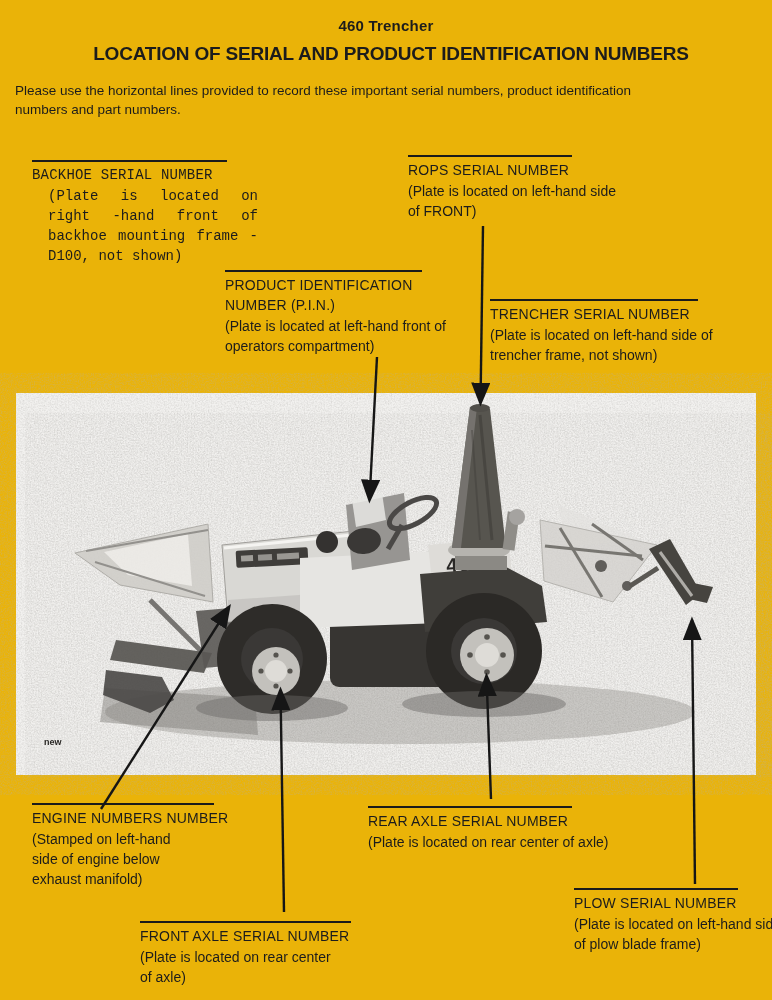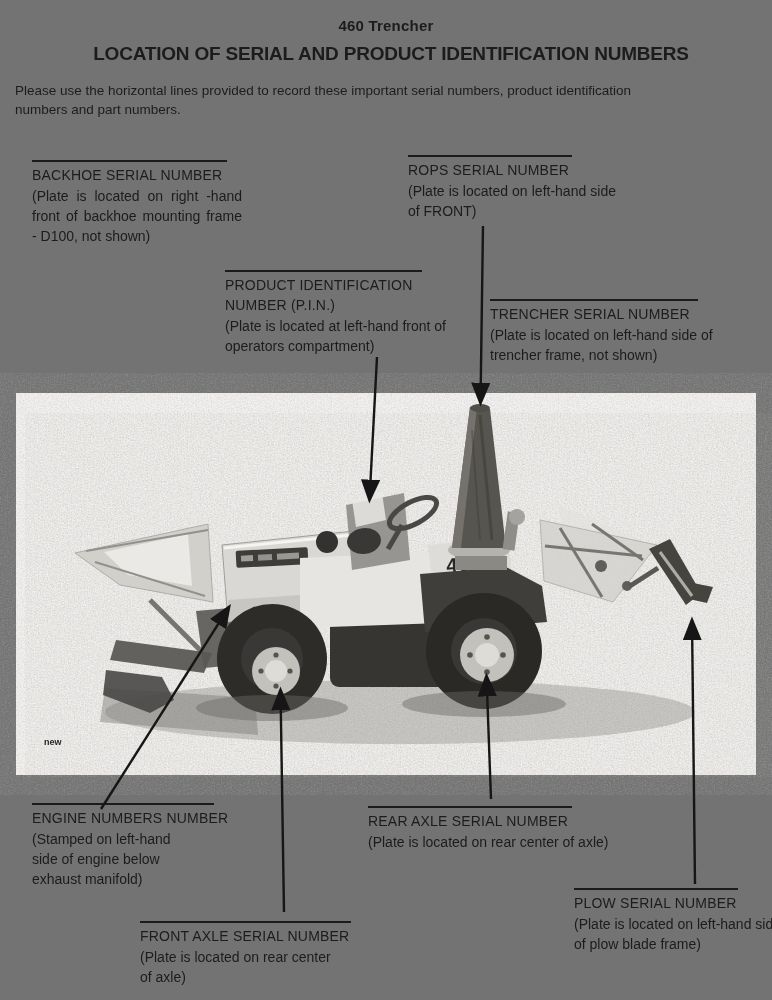--- a/index.html
+++ b/index.html
@@ -1,33 +1,33 @@
 <!DOCTYPE html>
 <html><head>
 <meta charset="utf-8">
 <style>
   html,body{margin:0;padding:0;background:#ffffff;}
   .page{
-    position:relative;width:772px;height:1000px;background:#737373;overflow:hidden;
+    position:relative;width:772px;height:1000px;background:#eab308;overflow:hidden;
     font-family:"Liberation Sans", sans-serif;color:#1c1c1c;
   }
   .doc-title{position:absolute;top:17px;left:0;width:100%;text-align:center;
     font-size:15px;font-weight:bold;letter-spacing:.2px;}
   .doc-heading{position:absolute;top:43px;left:5px;width:100%;text-align:center;
     font-size:19px;font-weight:bold;letter-spacing:-0.2px;}
   .doc-intro{position:absolute;top:81px;left:15px;width:655px;
     font-size:13.5px;line-height:19px;}
   .label-block{position:absolute;font-size:14px;line-height:20px;z-index:3;}
   .writeline{border-top:2px solid #1b1b1b;margin-bottom:3px;height:0;}
   .lb-title{white-space:nowrap;letter-spacing:.2px;}
   .lb-title.wrap{white-space:normal;width:206px;}
   .lb-note{margin-top:1px;}
   .just{text-align:justify;}
   
-  #blk-backhoe{left:32px;top:160px;}   #blk-backhoe .writeline{width:195px;} #blk-backhoe .lb-note{width:210px;}
+  #blk-backhoe{left:32px;top:160px;font-family:Liberation Mono, monospace;}   #blk-backhoe .writeline{width:195px;} #blk-backhoe .lb-note{width:210px;margin-left:16px;}
   #blk-rops{left:408px;top:155px;}     #blk-rops .writeline{width:164px;}    #blk-rops .lb-note{width:208px;}
   #blk-pin{left:225px;top:270px;}      #blk-pin .writeline{width:197px;}     #blk-pin .lb-note{width:236px;}
   #blk-trencher{left:490px;top:299px;} #blk-trencher .writeline{width:208px;}#blk-trencher .lb-note{width:234px;}
   #blk-engine{left:32px;top:803px;}    #blk-engine .writeline{width:182px;}  #blk-engine .lb-note{width:165px;}
   #blk-rear-axle{left:368px;top:806px;}#blk-rear-axle .writeline{width:204px;}#blk-rear-axle .lb-note{width:274px;}
   #blk-front-axle{left:140px;top:921px;}#blk-front-axle .writeline{width:211px;}#blk-front-axle .lb-note{width:192px;}
   #blk-plow{left:574px;top:888px;}     #blk-plow .writeline{width:164px;}    #blk-plow .lb-note{width:208px;}
   .fig-svg{position:absolute;left:0;top:0;width:772px;height:1000px;z-index:5;pointer-events:none;}
 </style>
 </head>

